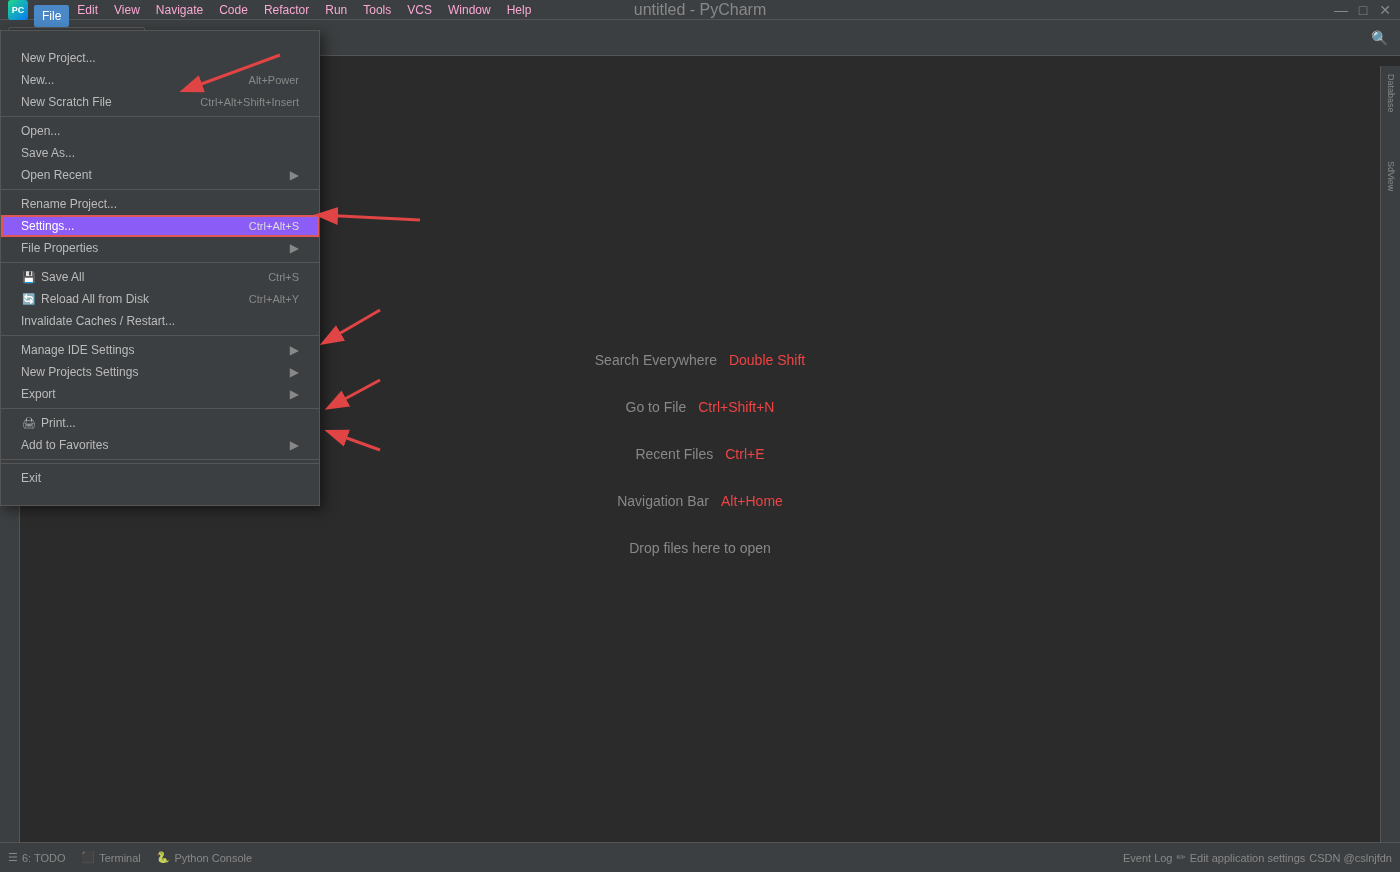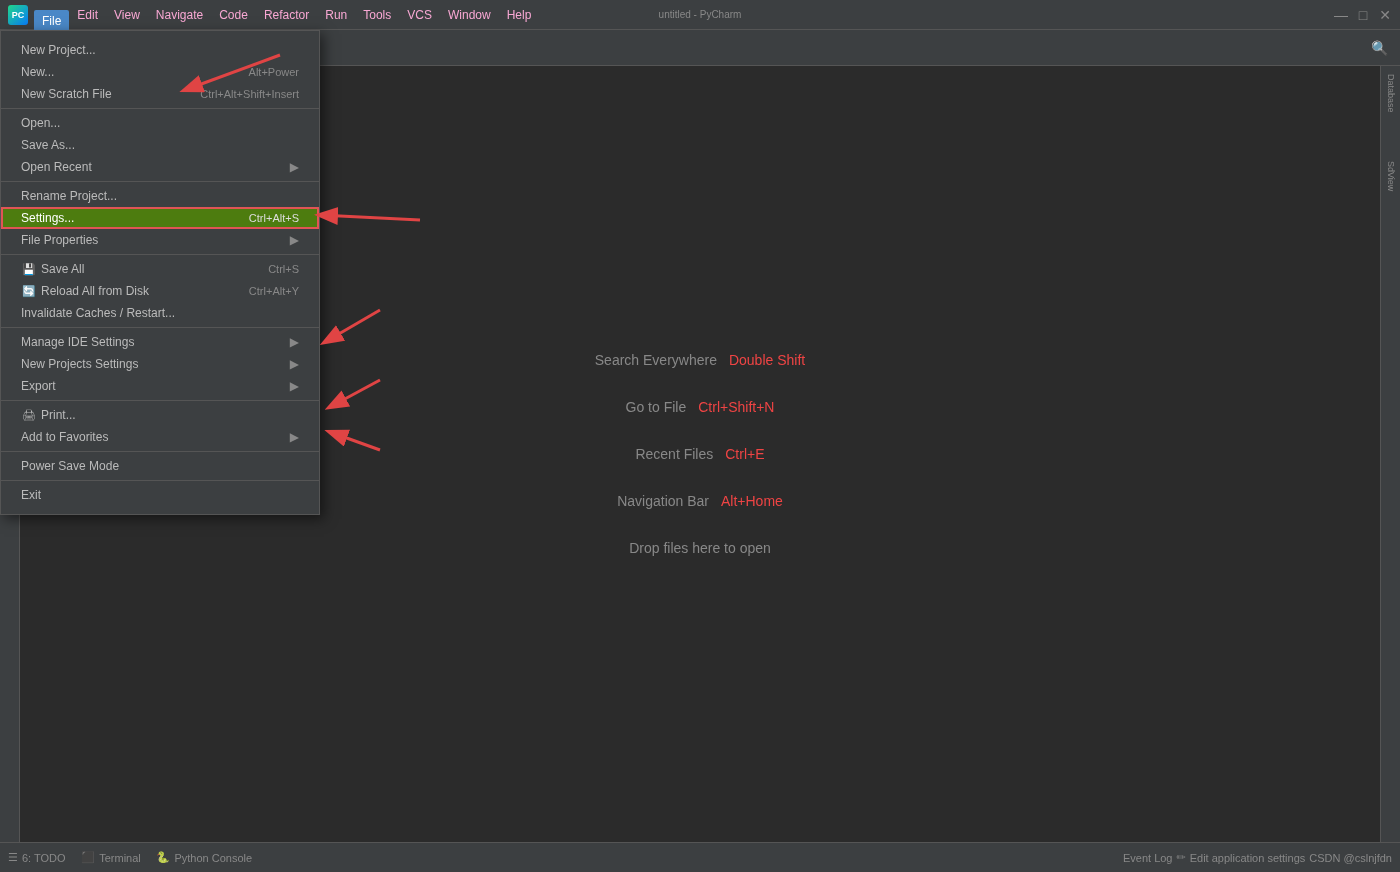--- a/index.html
+++ b/index.html
@@ -9,21 +9,21 @@
       background: #2b2b2b;
       font-family: 'Segoe UI', Arial, sans-serif;
       font-size: 12px;
       color: #a9b7c6;
       overflow: hidden;
       position: relative;
     }
 
     
     .title-bar {
-      height: 30px;
+      height: 20px;
       background: #3c3f41;
       display: flex;
       align-items: center;
       justify-content: space-between;
       padding: 0 8px;
       border-bottom: 1px solid #555;
       position: relative;
       z-index: 1;
     }
     .title-bar-left {
@@ -46,21 +46,21 @@
     .menu-item.active {
       background: #4a88c7;
       color: #fff;
       margin-top: 12px;
     }
     .title-center {
       position: absolute;
       left: 50%;
       transform: translateX(-50%);
       color: #888;
-      font-size: 10px;
+      font-size: 16px;
     }
     .title-bar-right {
       display: flex;
       align-items: center;
       gap: 8px;
     }
     .win-btn {
       width: 14px;
       height: 14px;
       display: flex;
@@ -183,39 +183,39 @@
       position: absolute;
       top: 30px;
       left: 0;
       z-index: 100;
     }
     .dropdown-menu {
       background: #3c3f41;
       border: 1px solid #555;
       box-shadow: 4px 4px 12px rgba(0,0,0,0.5);
       min-width: 320px;
-      padding: 8px 0;
+      padding: 16px 0;
     }
     .menu-separator {
       height: 1px;
       background: #555;
       margin: 3px 0;
     }
     .dropdown-item {
       display: flex;
       align-items: center;
       padding: 4px 20px;
       cursor: pointer;
       color: #bbb;
       font-size: 12px;
       position: relative;
       min-height: 22px;
     }
     .dropdown-item.highlighted {
-      background: #4d7c0f;
+      background: #8b5cf6;
       color: #fff;
       outline: 2px solid #e05555;
       outline-offset: -2px;
     }
     .dropdown-item .item-label {
       flex: 1;
     }
     .dropdown-item .item-shortcut {
       color: #888;
       font-size: 11px;
@@ -431,23 +431,20 @@
       <span class="item-icon">🖨</span>
       <span class="item-label">Print...</span>
     </div>
 
     <div class="dropdown-item">
       <span class="item-label">Add to Favorites</span>
       <span class="item-arrow">▶</span>
     </div>
     <div class="menu-separator"></div>
 
-    <div class="dropdown-item">
-      <span class="item-label">Power Save Mode</span>
-    </div>
     <div class="menu-separator"></div>
 
     <div class="dropdown-item">
       <span class="item-label">Exit</span>
     </div>
   </div>
 </div>
 
 <div class="annotation-layer">
   <svg width="1400" height="872" xmlns="http://www.w3.org/2000/svg">

